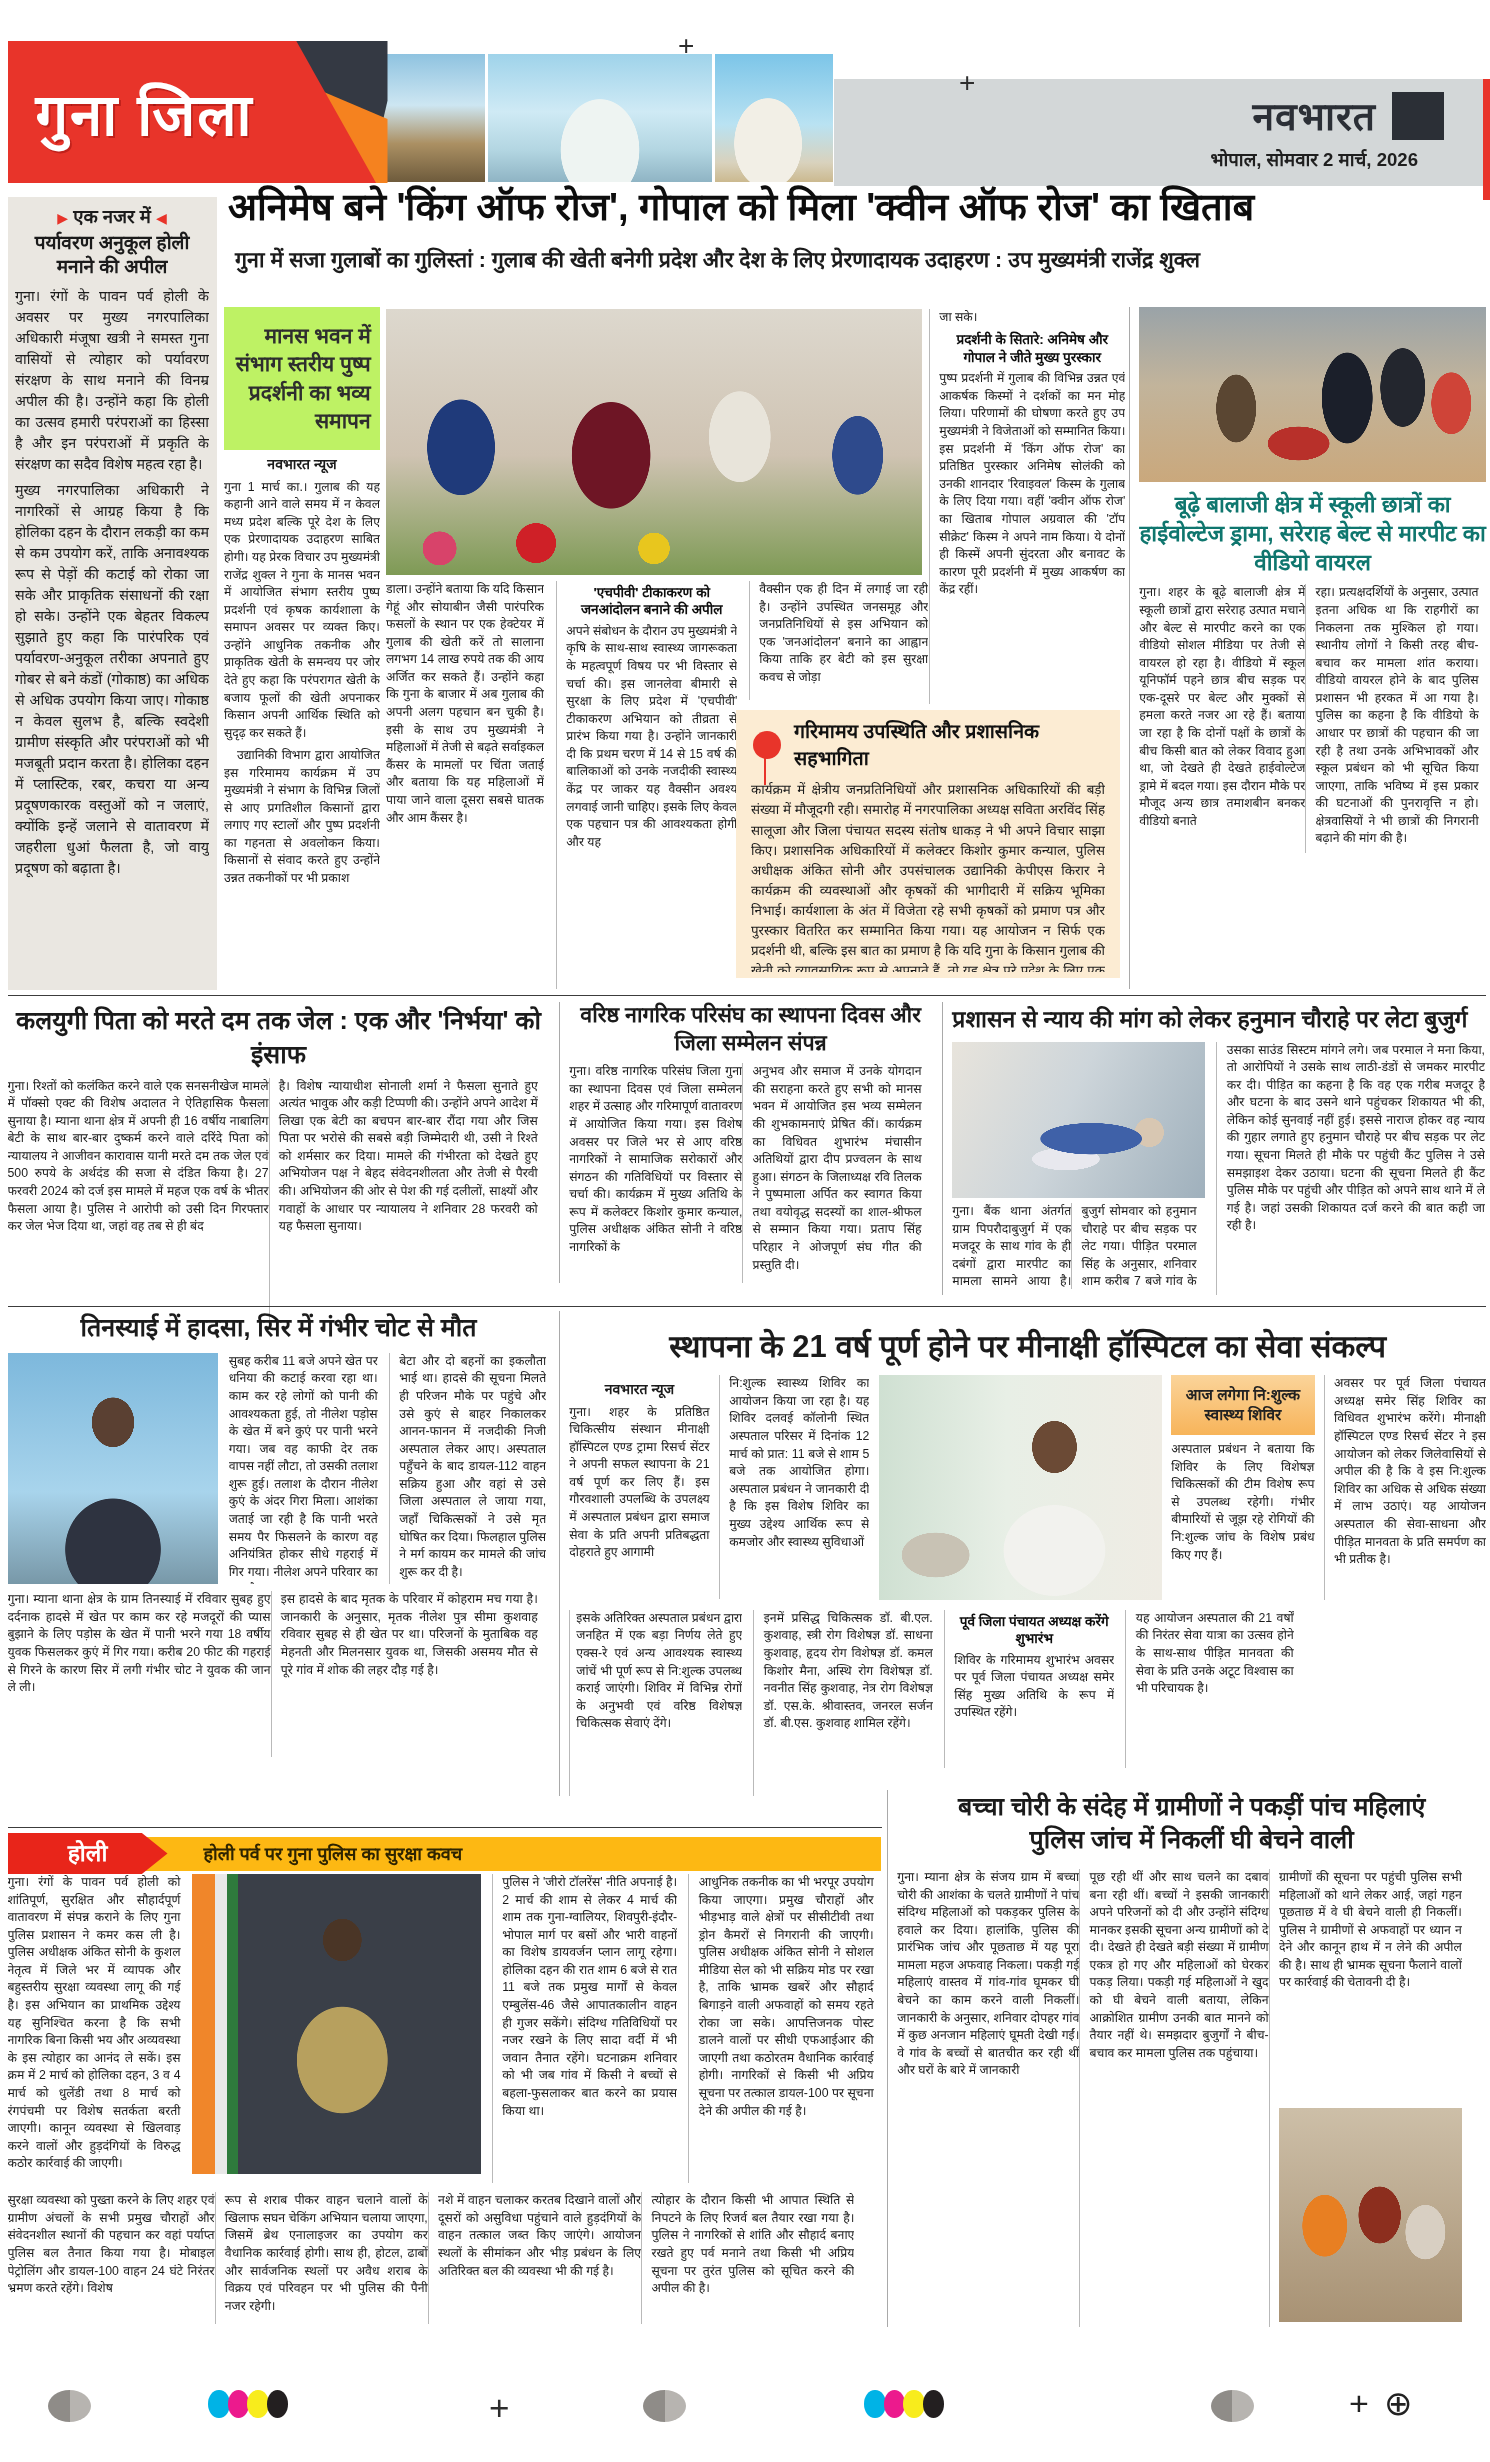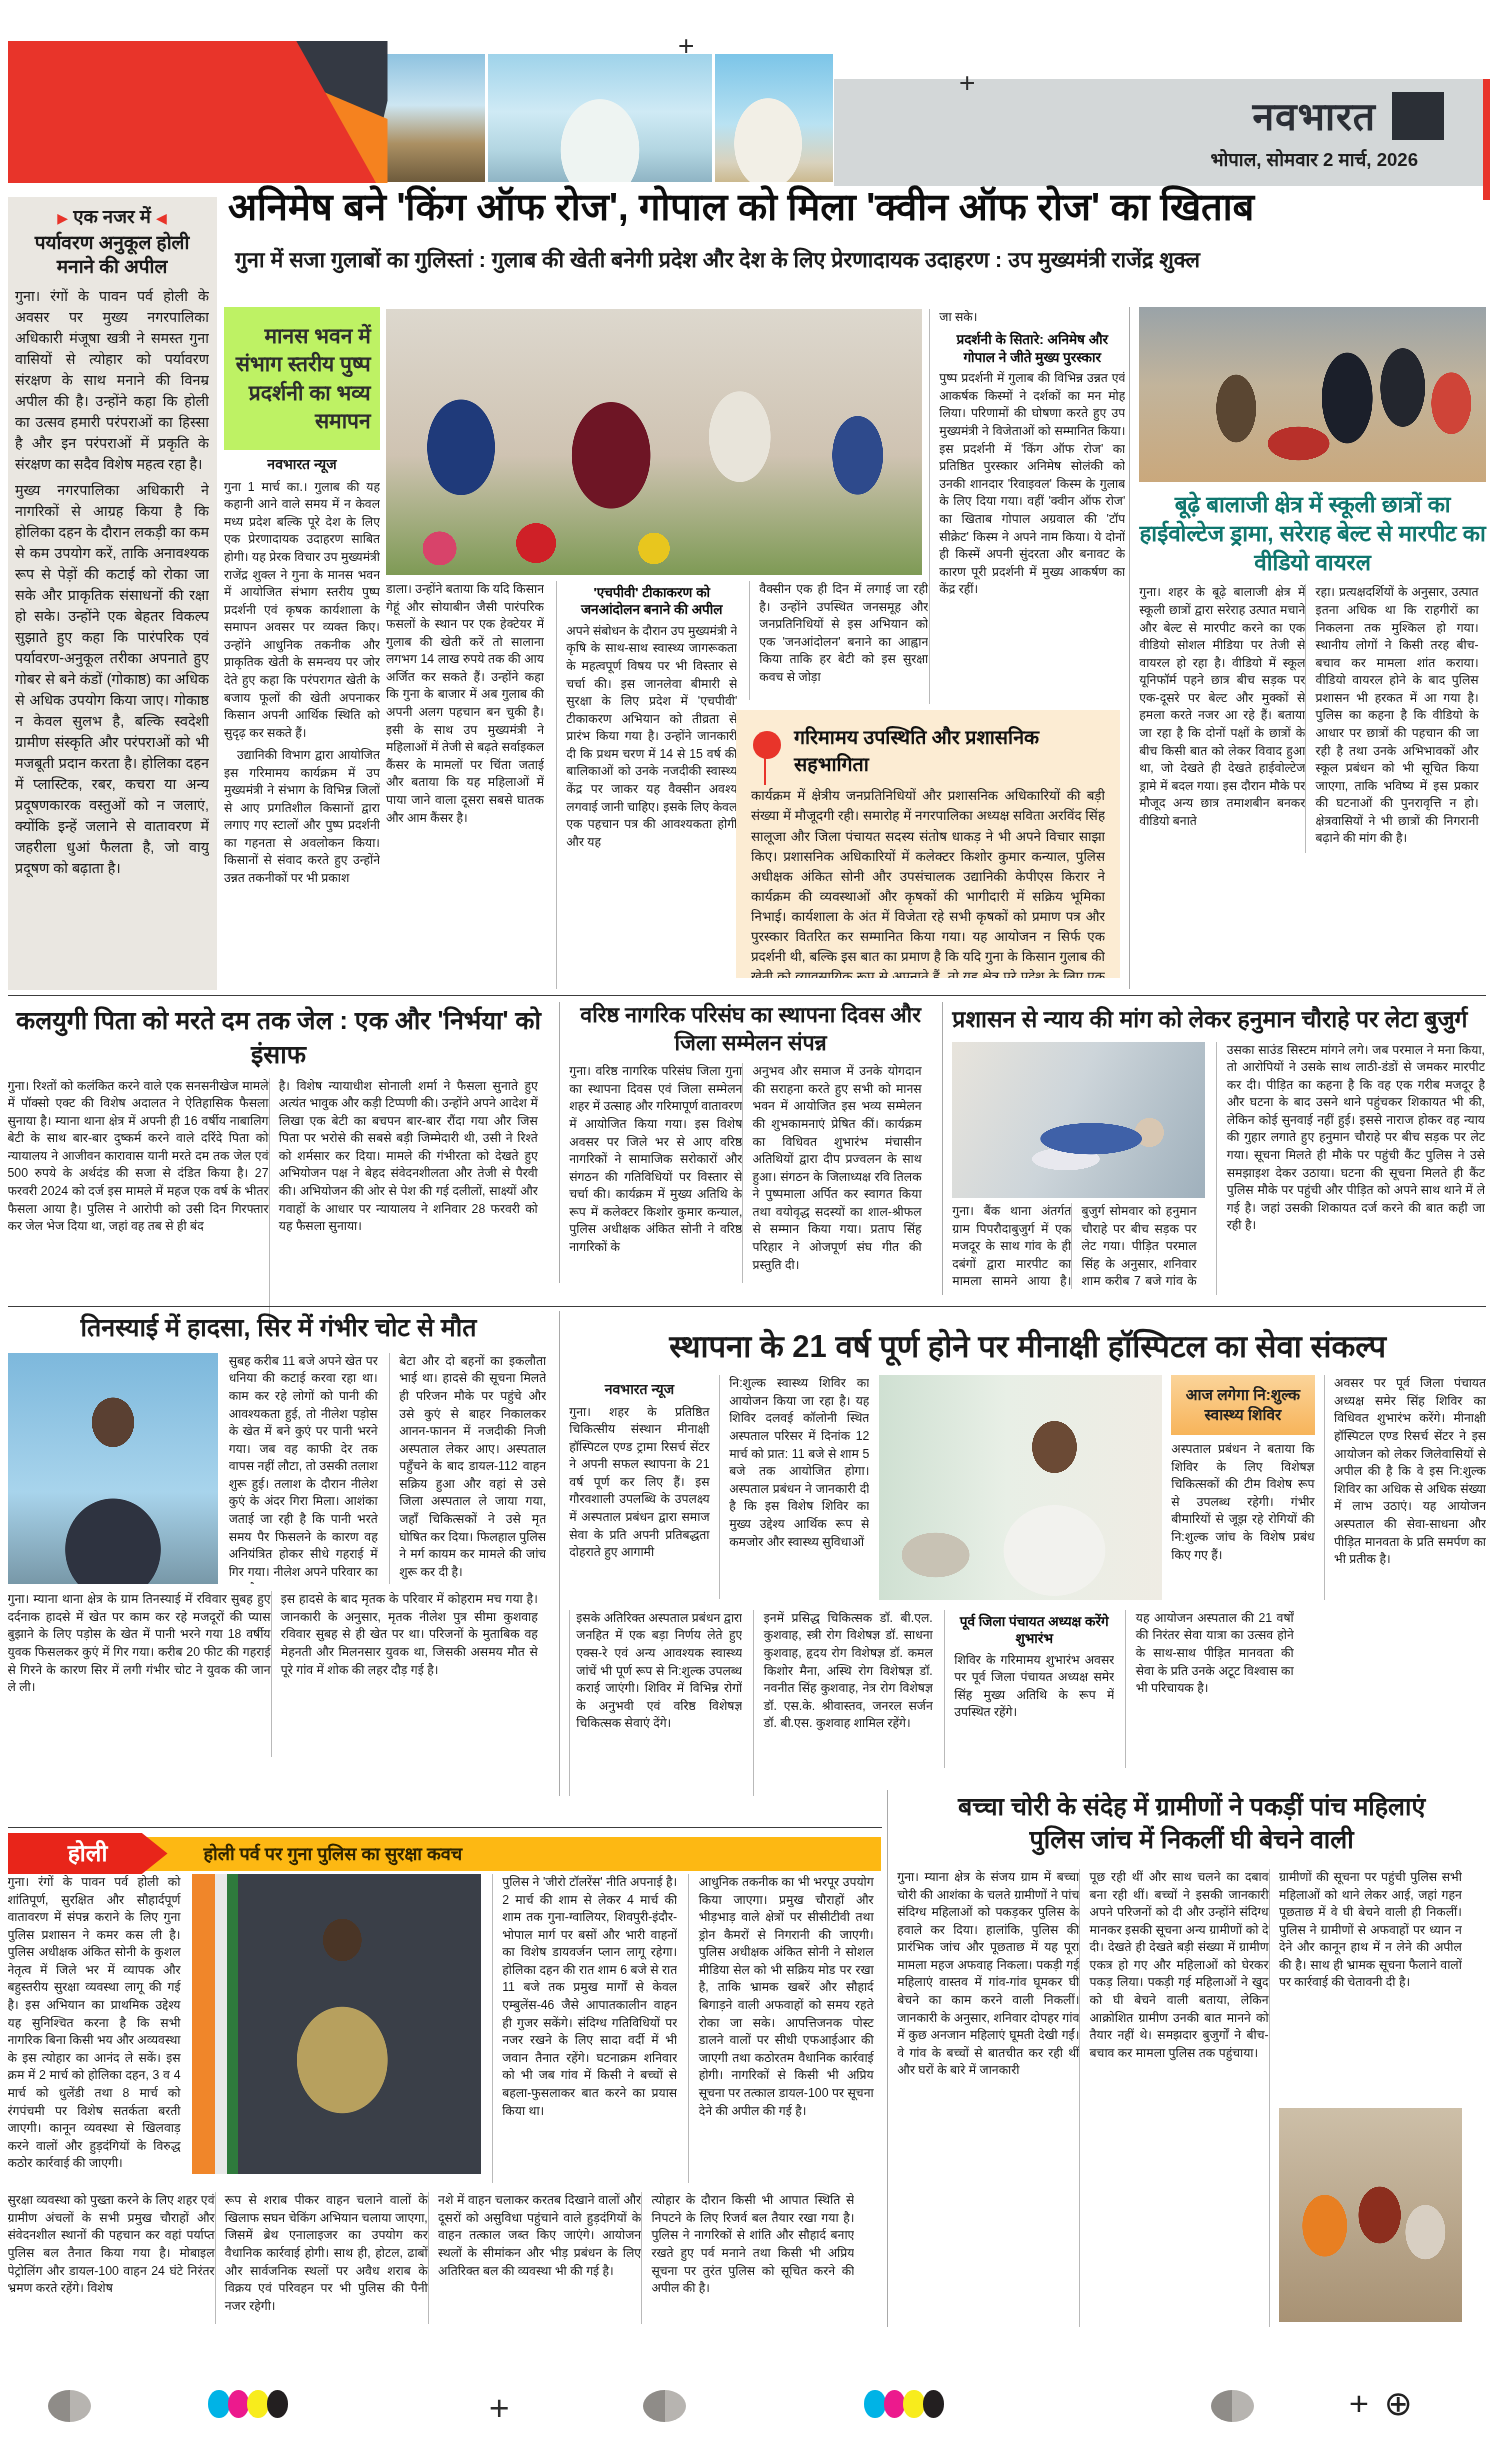--- a/index.html
+++ b/index.html
@@ -59,21 +59,21 @@
      radial-gradient(65px 88px at 42% 55%,#6e1525 0 60%,rgba(0,0,0,0) 61%),
      radial-gradient(51px 75px at 66% 48%,#e8e4da 0 60%,rgba(0,0,0,0) 61%),
      radial-gradient(42px 65px at 88% 55%,#2e4a8c 0 60%,rgba(0,0,0,0) 61%),
      radial-gradient(33px 33px at 28% 88%,#cf2027 0 60%,rgba(0,0,0,0) 61%),
      radial-gradient(26px 26px at 50% 90%,#e8c61e 0 60%,rgba(0,0,0,0) 61%),
      radial-gradient(28px 28px at 10% 90%,#d8436a 0 60%,rgba(0,0,0,0) 61%),
      linear-gradient(180deg,#ddd8ce 0%,#cfc3b2 55%,#7e9a55 100%);}
   #leadB{left:386px;top:581px;width:158px;height:408px;}
   #leadC{left:556px;top:581px;width:171px;height:408px;border-left:0.9px solid #b9b9b9;padding-left:9.3px;box-sizing:content-box;}
   #leadD{left:749px;top:581px;width:169px;height:119px;border-left:0.9px solid #b9b9b9;padding-left:9.3px;}
-  #quote{left:736px;top:710px;width:384px;height:268px;background:#fcecd3;padding:13px 15px;box-sizing:border-box;}
+  #quote{left:736px;top:710px;width:384px;height:268px;background:#fcecd3;padding:7px 15px;box-sizing:border-box;}
   .qmark{position:absolute;left:17px;top:20.5px;width:28px;height:28px;background:#e8342a;border-radius:50%;}
   .qmark::after{content:"";position:absolute;left:11.2px;top:26px;width:1.9px;height:28px;background:#e8342a;}
   #quote-title{margin-left:43px;font-size:19.6px;font-weight:bold;color:#111;}
   #quote-text{margin-top:9.3px;font-size:13.4px;line-height:1.5;text-align:justify;overflow:hidden;height:192px;}
   #leadE{left:929px;top:309px;width:186px;height:395px;border-left:0.9px solid #b9b9b9;padding-left:9.3px;}
   
   #viral{left:1129px;top:307px;width:357px;height:682px;border-left:0.9px solid #a9a9a9;padding-left:9.3px;box-sizing:border-box;}
   .ph-viral{background:
      radial-gradient(42px 75px at 60% 52%,#1b1f2a 0 60%,rgba(0,0,0,0) 61%),
      radial-gradient(37px 65px at 76% 46%,#23262e 0 60%,rgba(0,0,0,0) 61%),
@@ -143,20 +143,21 @@
 </style>
 </head>
 <body>
 
 <div class="page">
 
   <div class="abs" id="mast-banner">
     <div class="mb-dark"></div>
     <div class="mb-orange"></div>
     <div class="mb-red"></div>
+    <div class="mb-title">गुना जिला</div>
   </div>
   <div class="abs mast-ph ph ph-m1" style="left:373px;width:112px;"></div>
   <div class="abs mast-ph ph ph-m2" style="left:488px;width:224px;"></div>
   <div class="abs mast-ph ph ph-m3" style="left:715px;width:118px;"></div>
   <div class="abs" id="mast-panel">
     <div id="paper-name">नवभारत</div>
     <div id="paper-sq"></div>
     <div id="dateline">भोपाल, सोमवार 2 मार्च, 2026</div>
   </div>
   <div class="abs" id="red-bar"></div>

